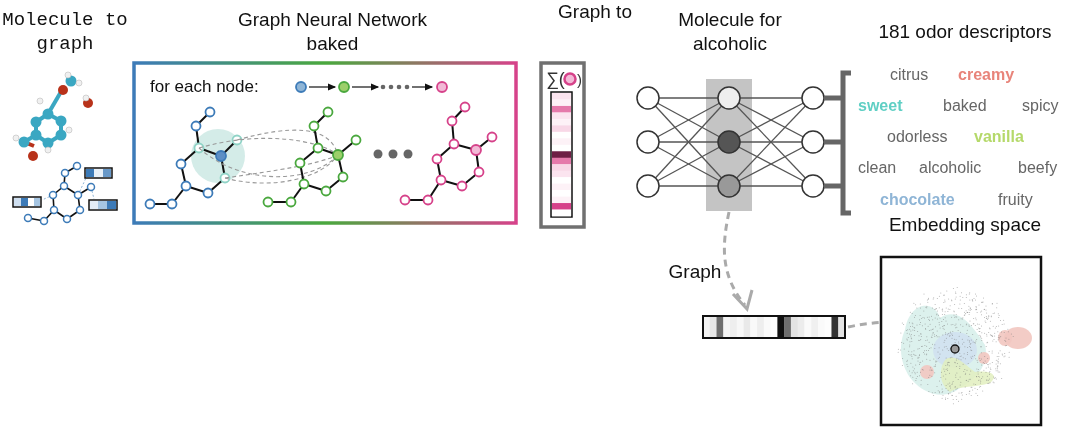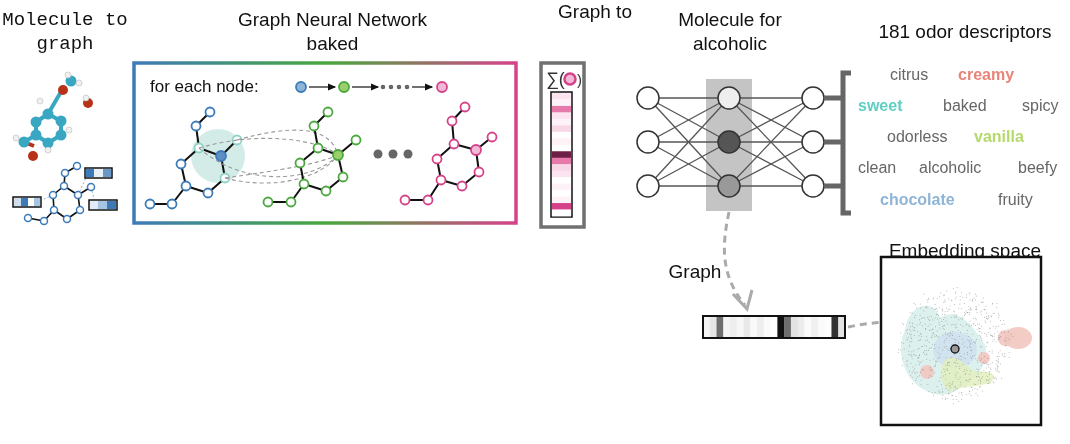--- a/index.html
+++ b/index.html
@@ -26,21 +26,21 @@
 <div class="title" style="left:665px; top:8px; width:130px;">
   <div>Molecule for</div>
   <div>alcoholic</div>
 </div>
 <div class="title" style="left:860px; top:20px; width:210px;">
   <div>181 odor descriptors</div>
 </div>
 <div class="title" style="left:630px; top:260px; width:130px;">
   <div>Graph</div>
 </div>
-<div class="title" style="left:860px; top:213px; width:210px;margin-top:26px;">
+<div class="title" style="left:860px; top:213px; width:210px;">
   <div>Embedding space</div>
 </div>
 
 <svg width="1070" height="444" style="position:absolute; left:0; top:0;">
   <defs>
     <linearGradient id="gnnGrad" x1="0" y1="0" x2="1" y2="0">
       <stop offset="0" stop-color="#3d7bb8"></stop>
       <stop offset="0.5" stop-color="#4aa83e"></stop>
       <stop offset="1" stop-color="#d6428a"></stop>
     </linearGradient>

